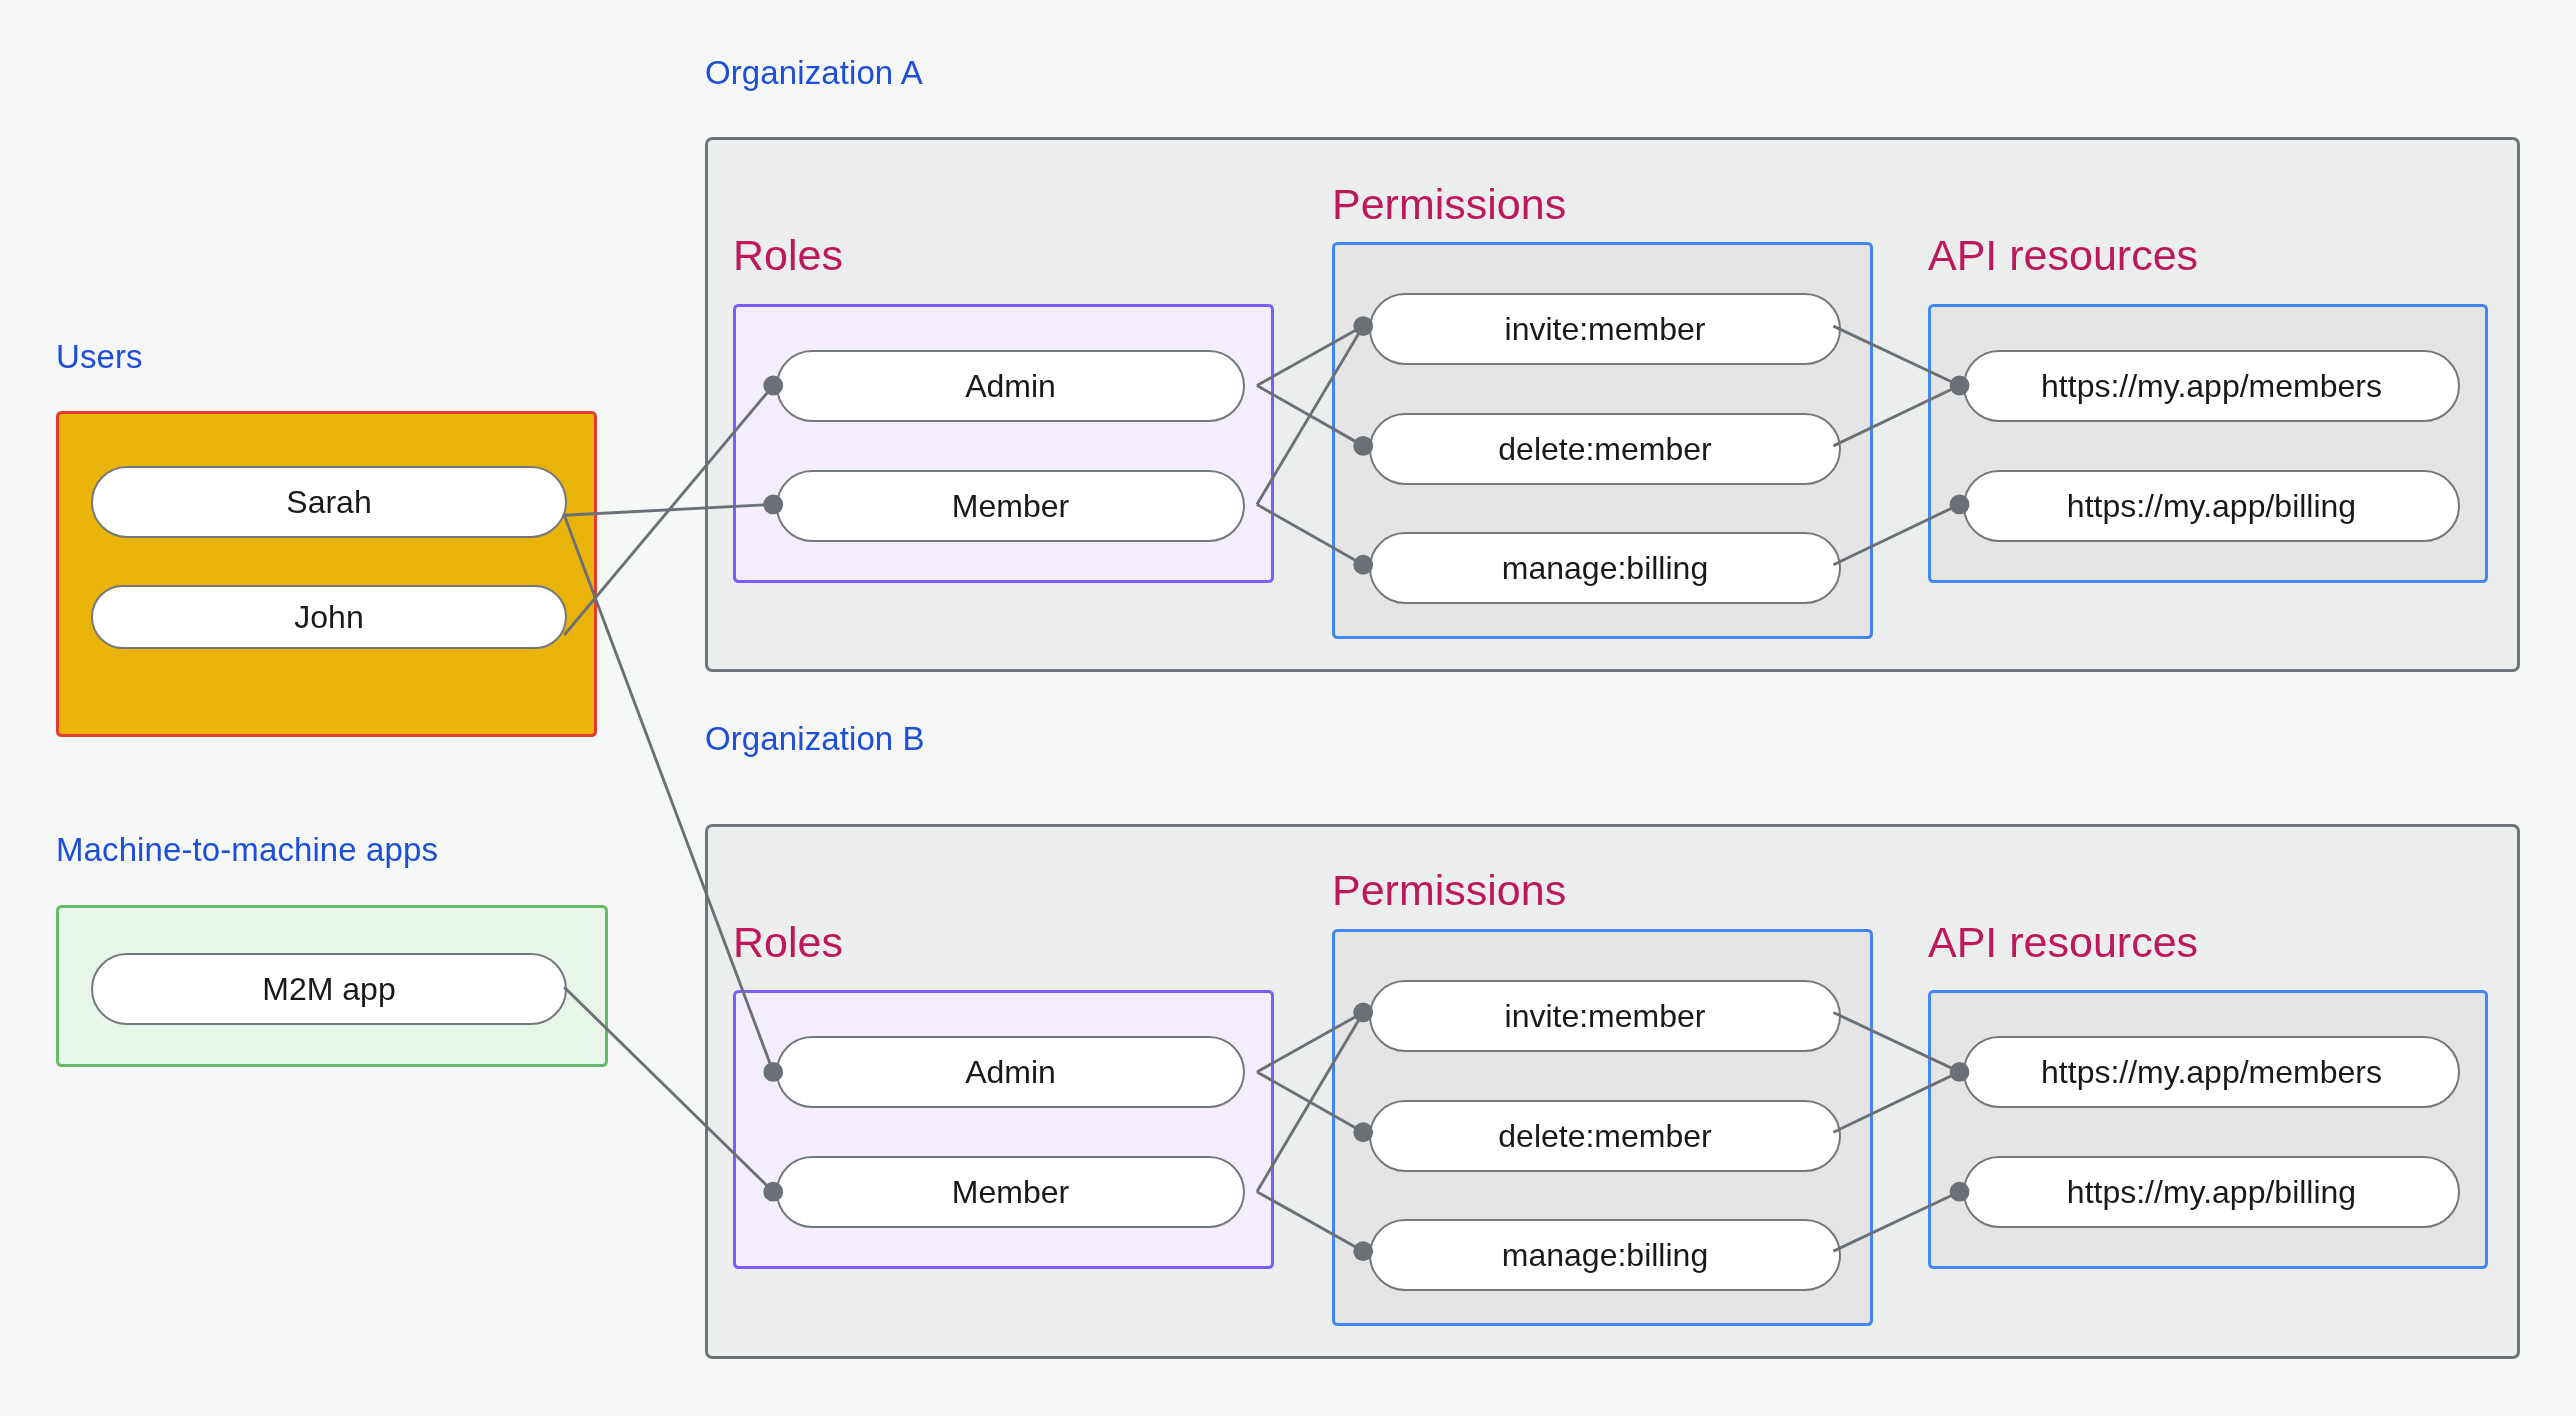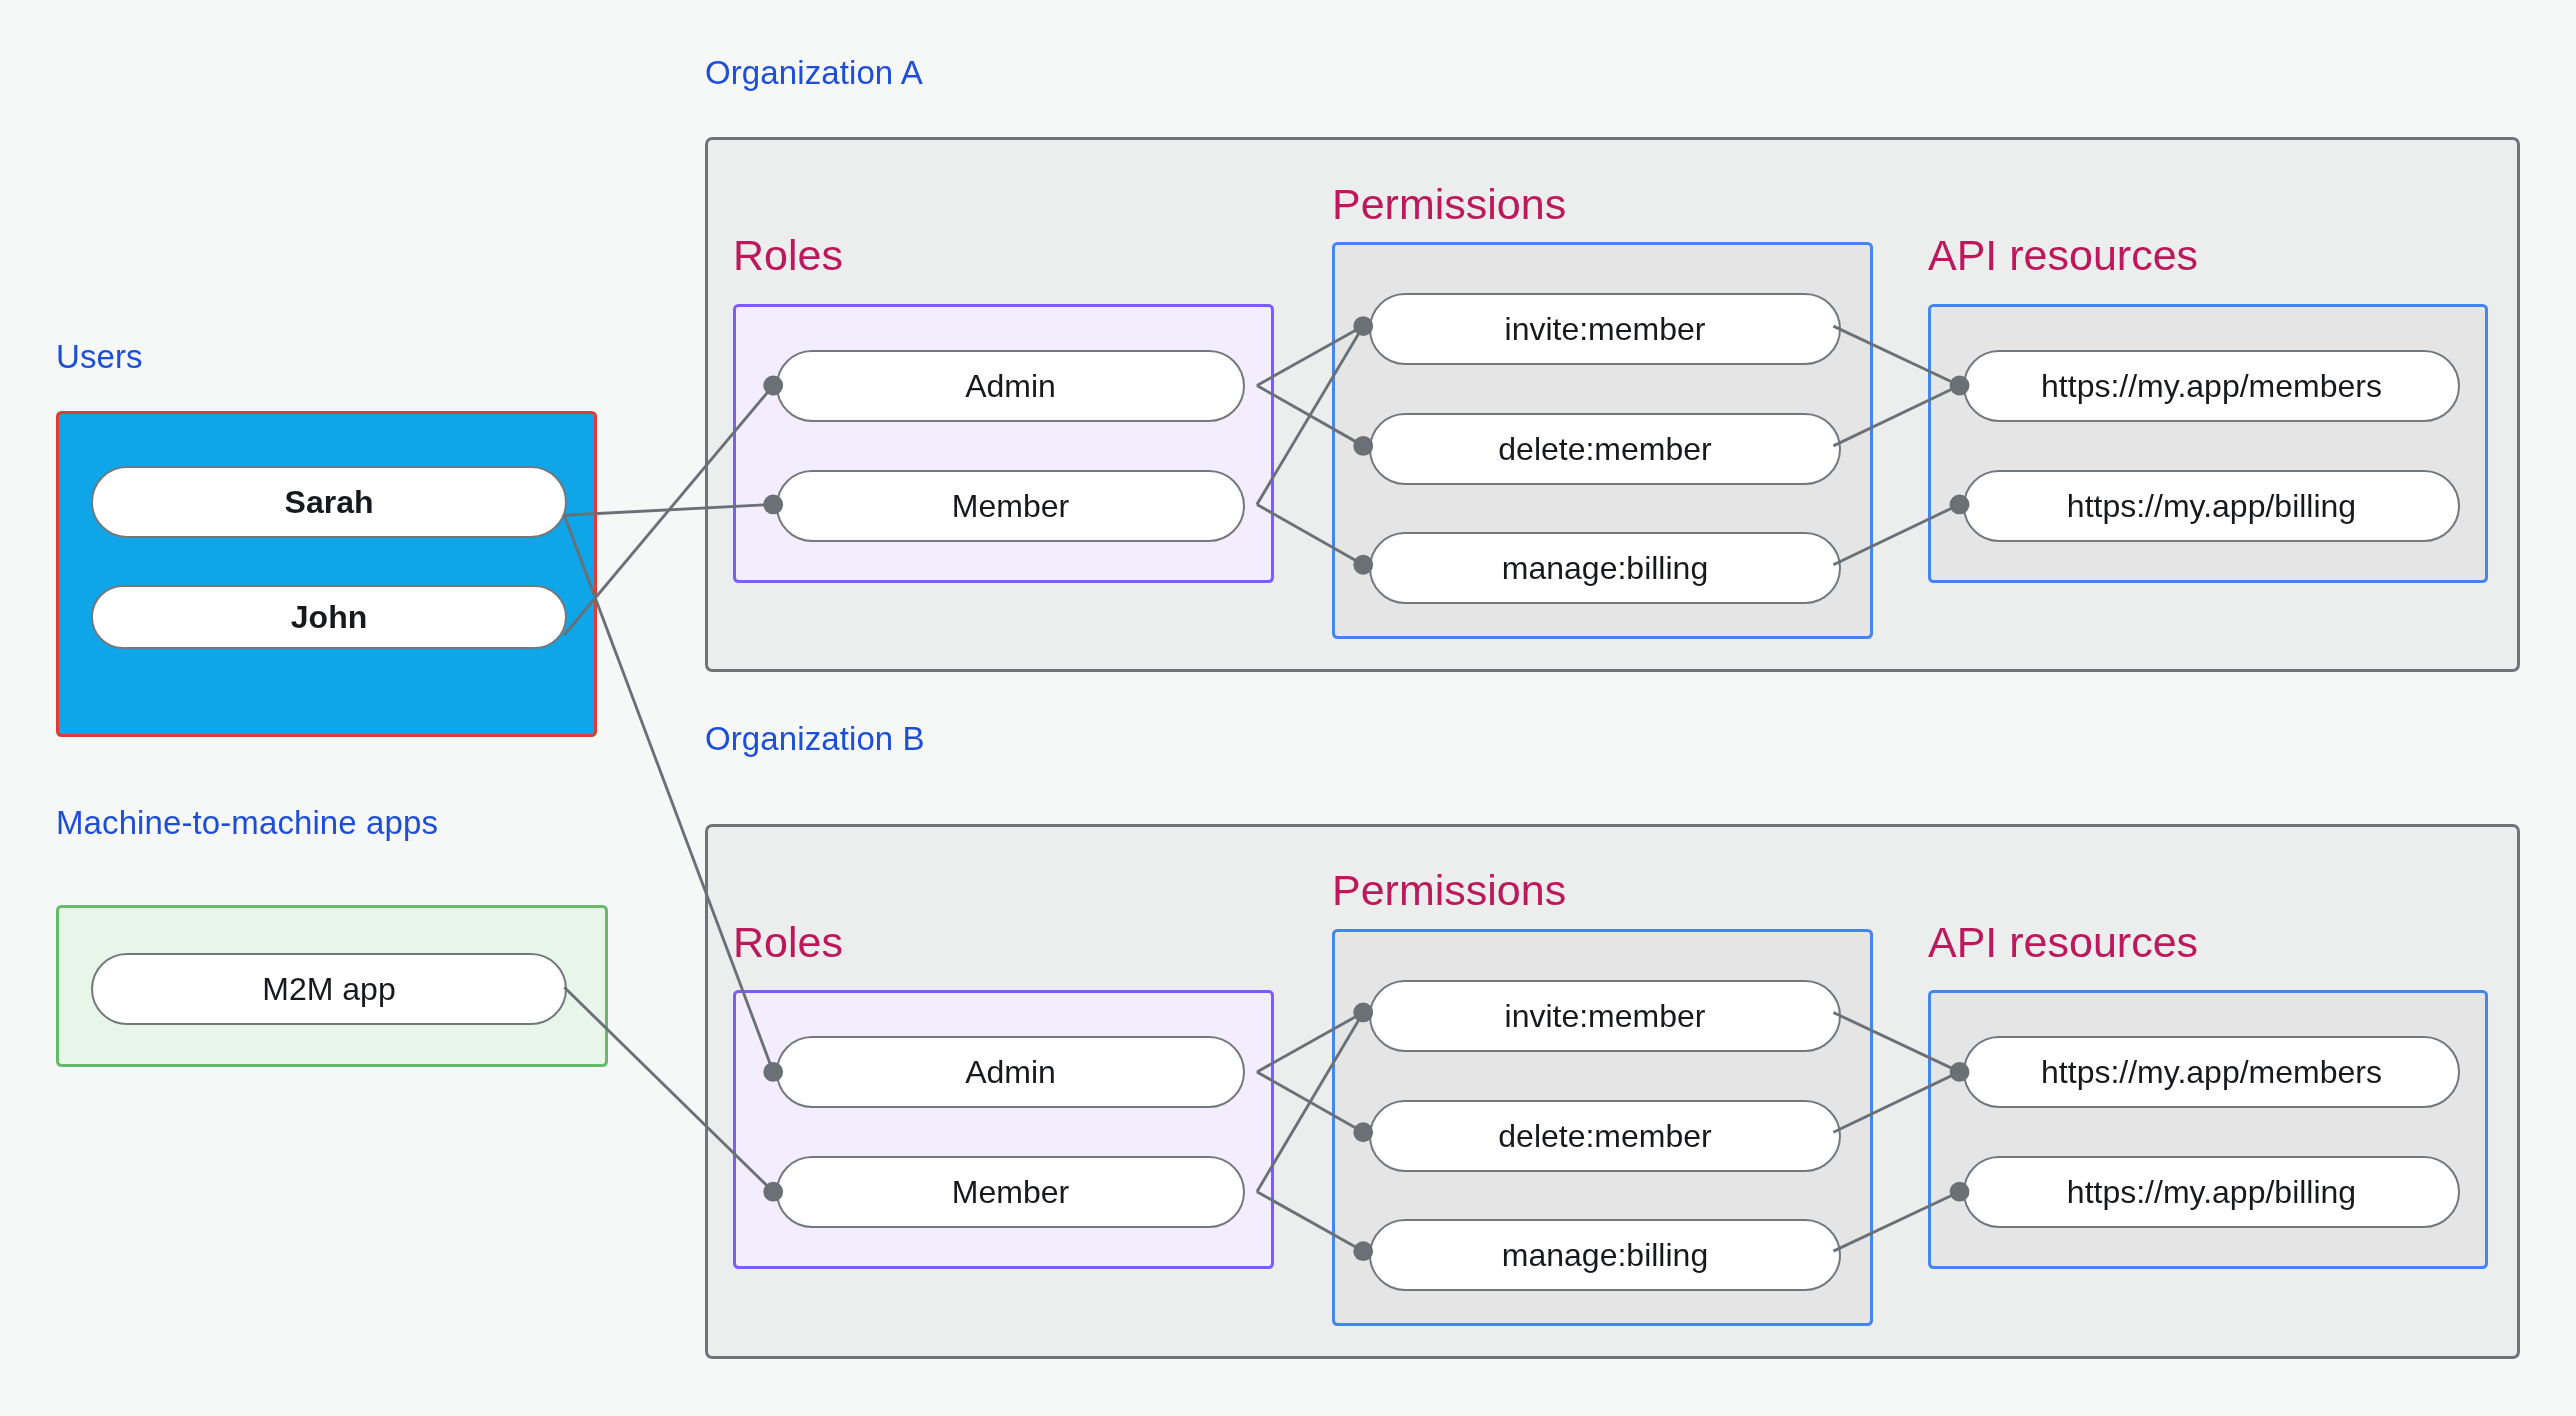--- a/index.html
+++ b/index.html
@@ -63,23 +63,22 @@
     box-sizing: border-box;
     border-radius: 5.4px;
     z-index: 2;
   }
   .box.org {
     background: #eceeed;
     border: 3.6px solid #6f7479;
     border-radius: 7.2px;
   }
   .box.users {
-    background: #0ea5e9;
+    background: #eab308;
     border: 3.6px solid #e03c31;
-    font-weight: bold;
   }
   .box.m2m {
     background: #e8f5e9;
     border: 3.6px solid #66bb6a;
   }
   .box.roles {
     background: #f3edfe;
     border: 3.6px solid #7c5cfc;
   }
   .box.perms, .box.apires {
@@ -157,21 +156,21 @@
     <circle cx="2175" cy="1323" r="11"></circle>
   </svg>
 
   <div class="grp-label" style="left:56px; top:340px;">Users</div>
 
   <div class="box users" style="left:56px; top:411px; width:541px; height:326px;">
     <div class="pill" style="left:32px; top:52px; width:476px; height:72px;">Sarah</div>
     <div class="pill" style="left:32px; top:171px; width:476px; height:64px;">John</div>
   </div>
 
-  <div class="grp-label" style="left:56px; top:806px;">Machine-to-machine apps</div>
+  <div class="grp-label" style="left:56px; top:833px;">Machine-to-machine apps</div>
 
   <div class="box m2m" style="left:56px; top:905px; width:552px; height:162px;">
     <div class="pill" style="left:32px; top:45px; width:476px; height:72px;">M2M app</div>
   </div>
 
   <div class="grp-label" style="left:705px; top:56px;">Organization A</div>
 
   <div class="box org" style="left:705px; top:137px; width:1815px; height:535px;"></div>
 
   <div class="sec-label" style="left:733px; top:234px;">Roles</div>

